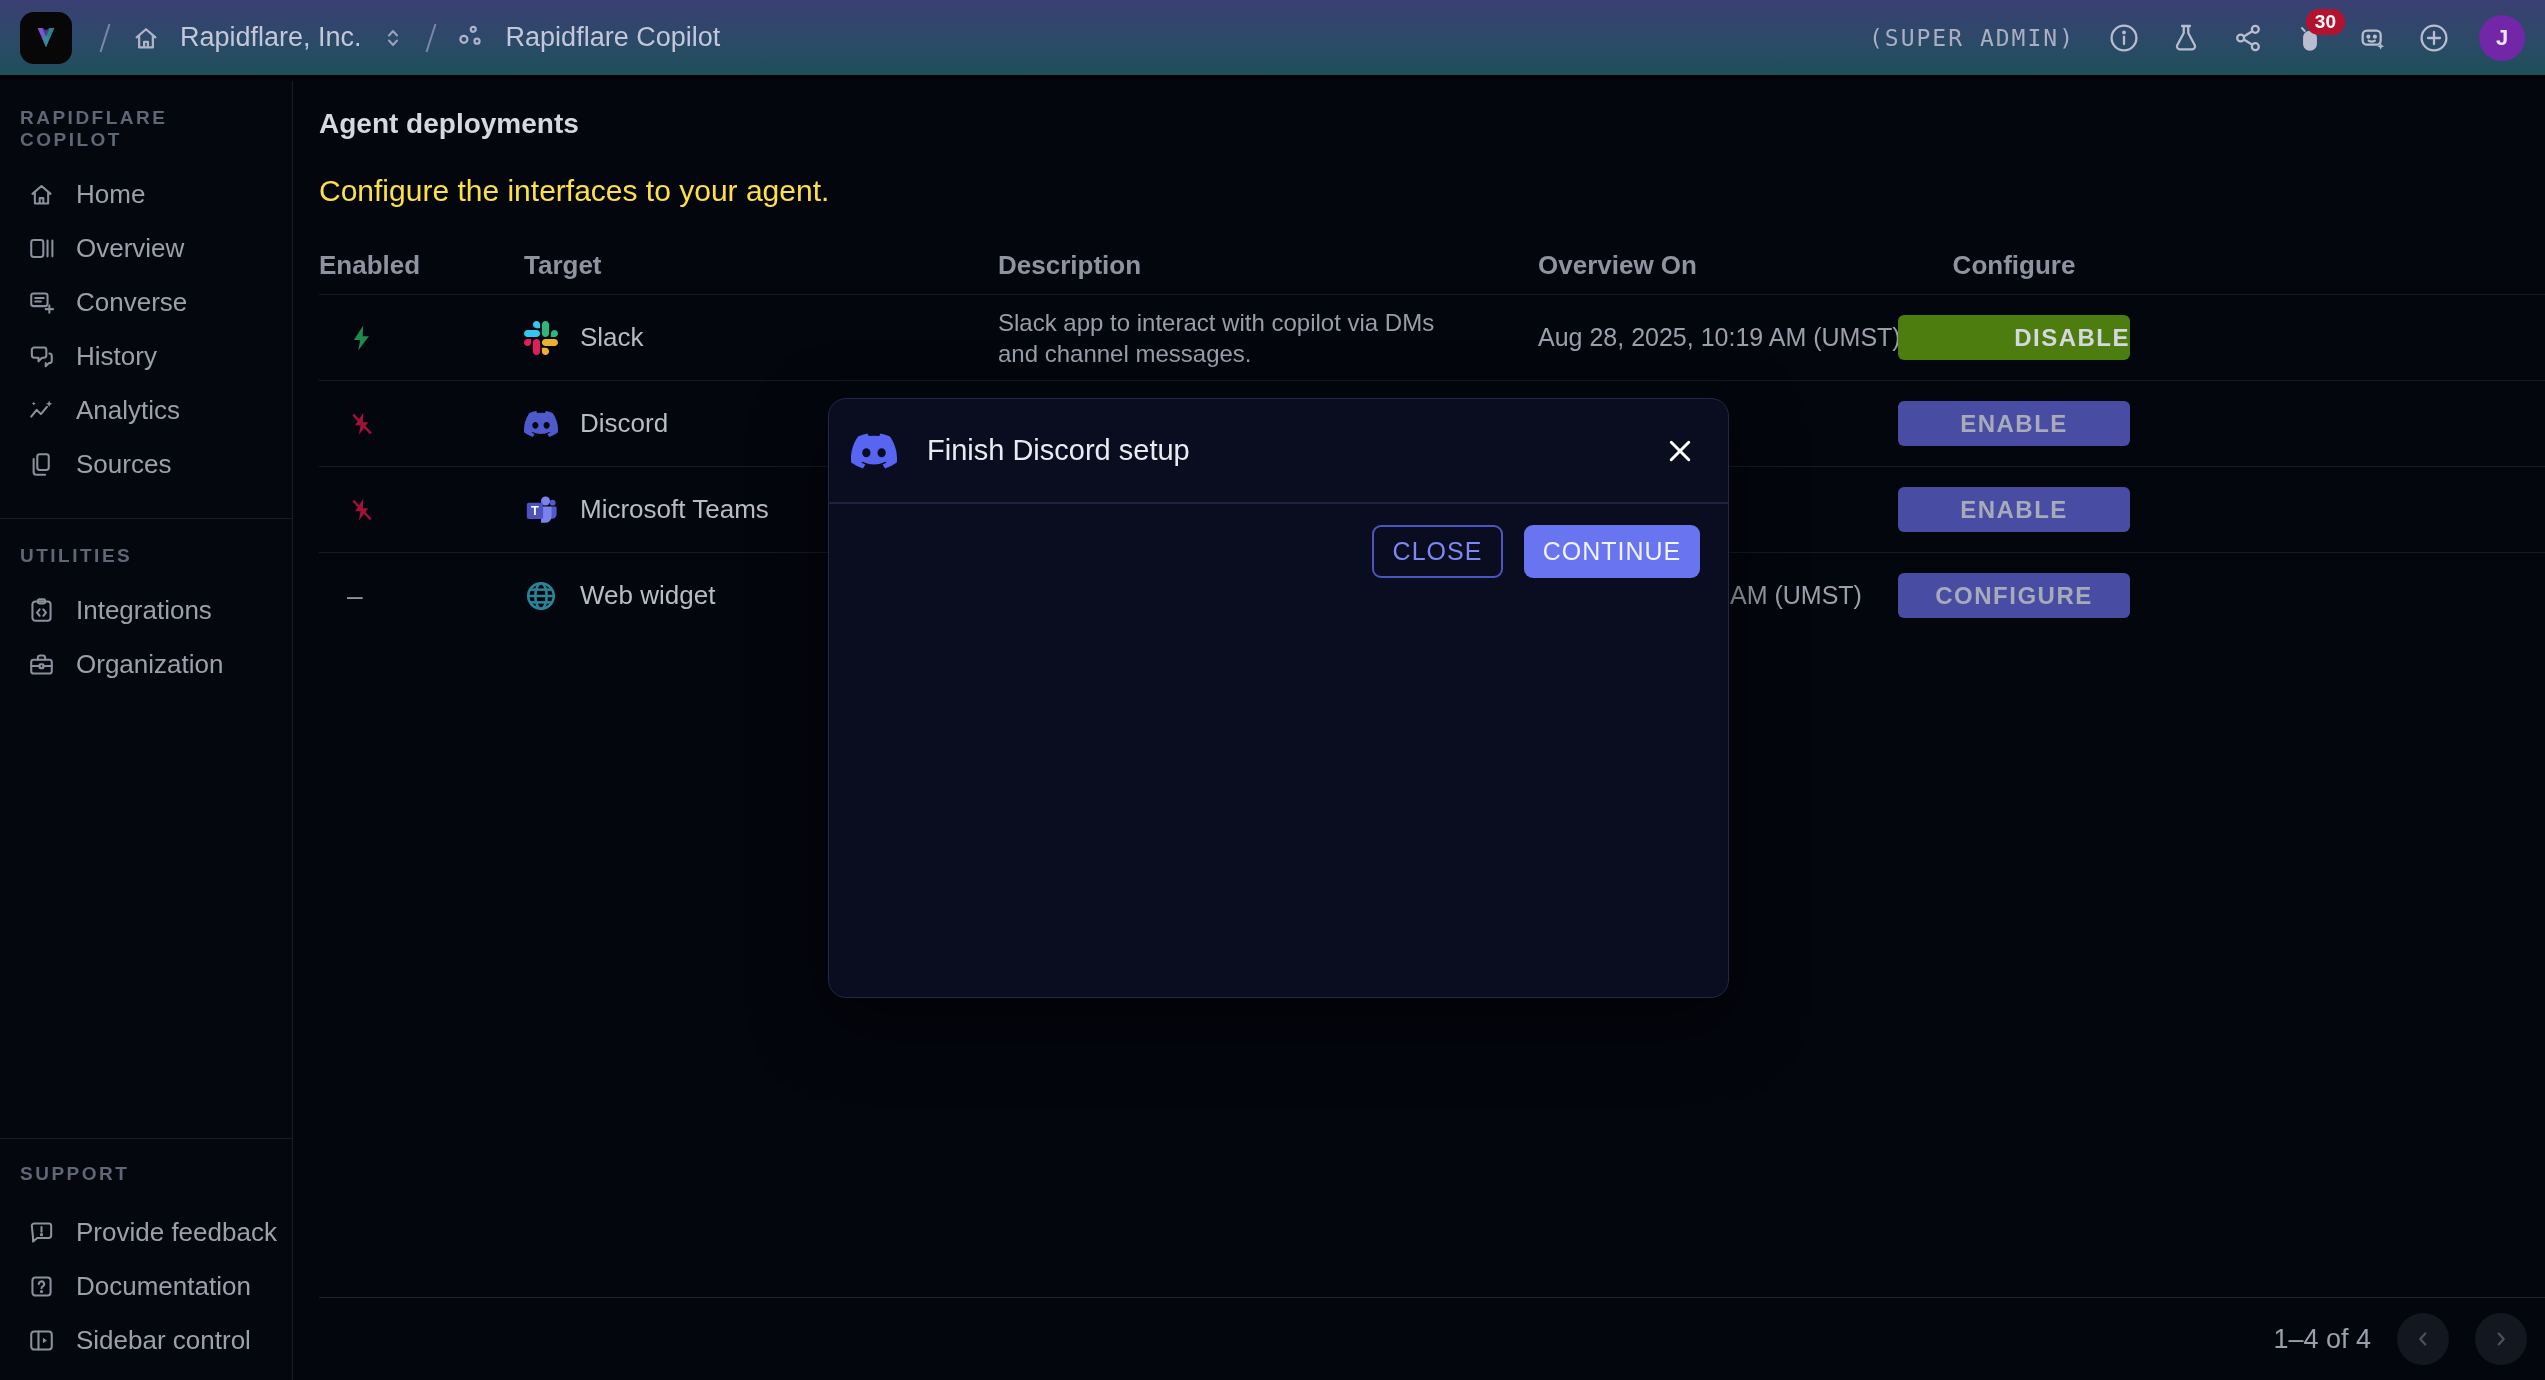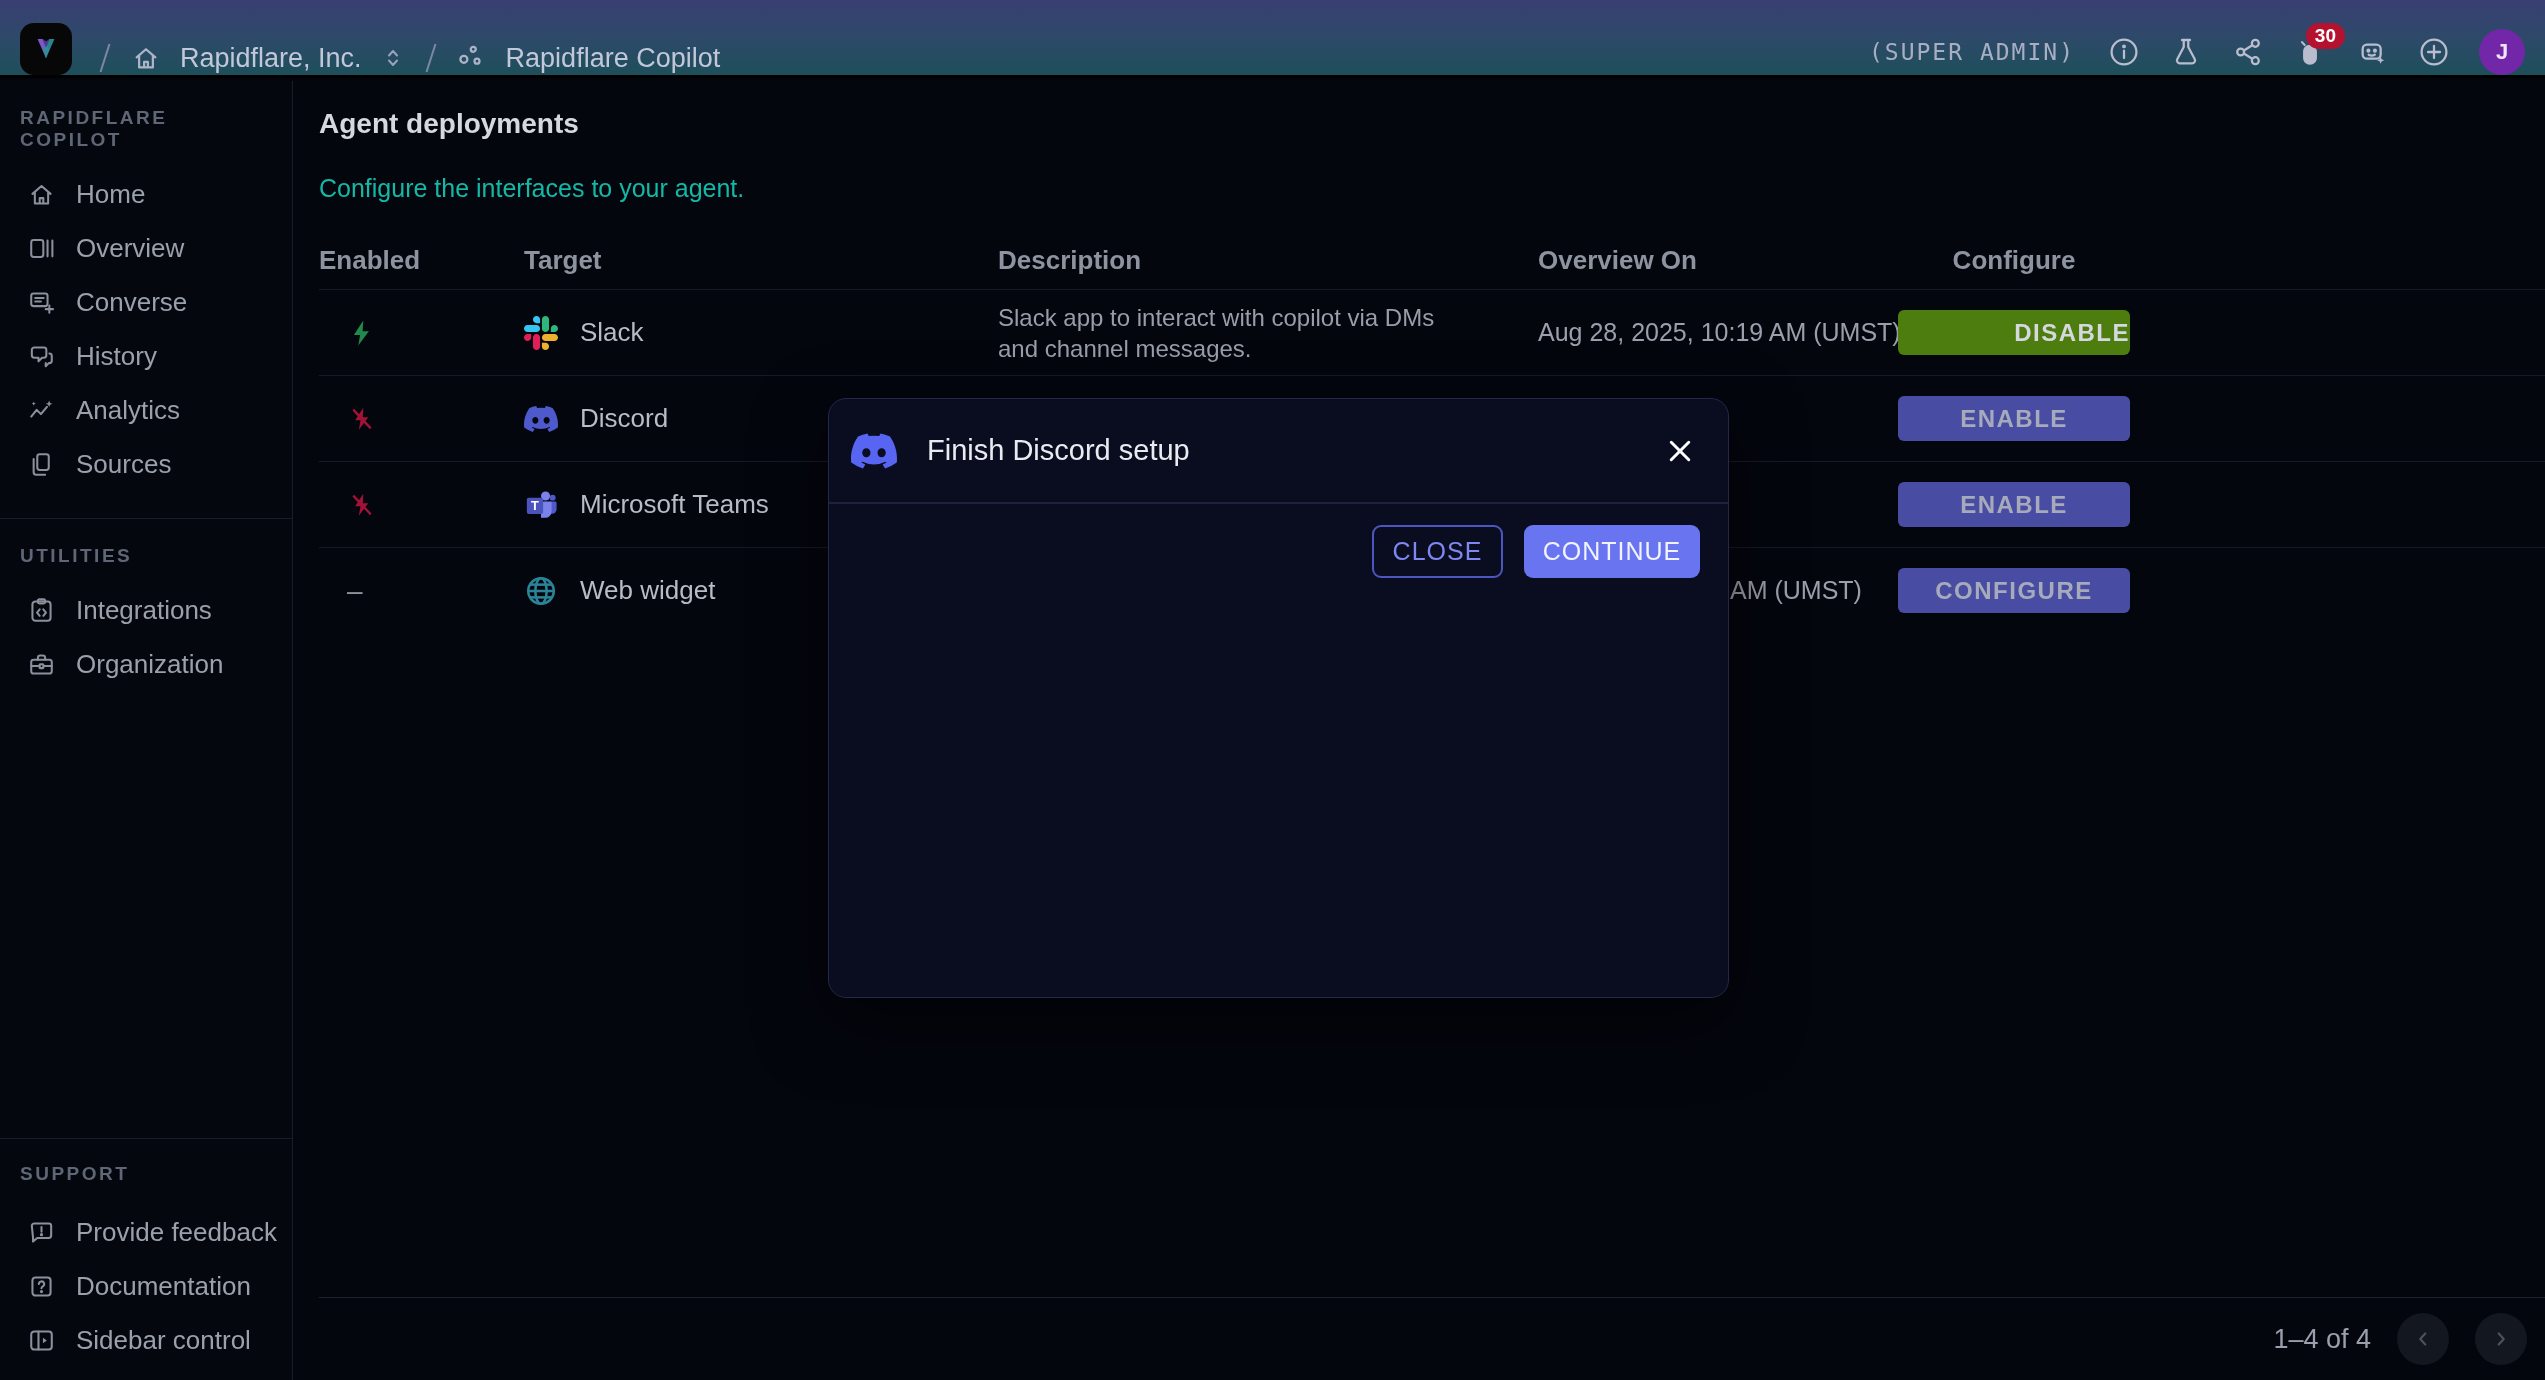--- a/index.html
+++ b/index.html
@@ -3,21 +3,21 @@
 <meta charset="utf-8">
 <style>
   * { margin:0; padding:0; box-sizing:border-box; }
   html,body { width:2545px; height:1380px; overflow:hidden; background:#04060e;
               font-family:"Liberation Sans", sans-serif; }
   #app { position:relative; width:2545px; height:1380px; background:#04060e; }
 
   
   #topbar { position:absolute; top:0; left:0; right:0; height:78px;
     background:linear-gradient(180deg,#3a3f73 0%, #2c4a68 55%, #1d4f5a 100%);
-    border-bottom:3px solid #000; display:flex; align-items:flex-end; padding:0 20px; z-index:5; }
+    border-bottom:3px solid #000; display:flex; align-items:center; padding:0 20px; z-index:5; }
   .logo-box { width:52px; height:52px; background:#070708; border-radius:14px;
     display:flex; align-items:center; justify-content:center; flex:none; }
   .crumbs { display:flex; align-items:center; gap:19px; margin-left:26px; }
   .crumb-slash { width:14px; height:34px; }
   .crumb-text { font-size:27px; color:#c3c7da; white-space:nowrap; }
   .crumb-icon { width:30px; height:30px; }
   .updown { width:24px; height:24px; }
   #topbar-right { margin-left:auto; display:flex; align-items:center; gap:28px; }
   .admin-label { font-family:"DejaVu Sans Mono", monospace; font-size:23px;
     color:#a9aec3; letter-spacing:2px; margin-right:4px; white-space:nowrap; }
@@ -40,21 +40,21 @@
     stroke-linecap:round; stroke-linejoin:round; flex:none; }
   .nav-item.active { background:#0b0e1d; color:#5c64d6; }
   .nav-item.active::before { content:""; position:absolute; left:0; top:0; bottom:0; width:4px; background:#4f46e5; }
   .nav-item.active svg { stroke:#5c64d6; }
   .side-divider { height:1px; background:#171c27; margin-top:27px; }
   .side-spacer { flex:1; }
 
   
   #content { position:absolute; top:81px; left:294px; right:0; bottom:0; }
   .page-title { margin:27px 0 0 25px; font-size:28px; font-weight:bold; color:#d5d8dd; }
-  .page-subtitle { margin:34px 0 0 25px; font-size:25px; color:#14b8a6; }
+  .page-subtitle { margin:34px 0 0 25px; font-size:30px; color:#fde047; }
   .table { margin:28px 0 0 25px; }
   .trow { display:grid; grid-template-columns:205px 474px 540px 360px 1fr; align-items:center; }
   .thead { height:58px; font-size:26px; font-weight:bold; color:#8e949f; margin-top:28px; }
   .thead .cfg-h { width:232px; text-align:center; }
   .tbody .trow { height:86px; border-top:1px solid #151a26; }
   .enabled-cell { padding-left:28px; display:flex; align-items:center; }
   .enabled-cell svg { width:30px; height:30px; }
   .dash { font-size:28px; color:#8e949f; }
   .target-cell { display:flex; align-items:center; gap:22px; font-size:26px; color:#b7bcc5; }
   .target-cell svg { width:34px; height:34px; flex:none; }

